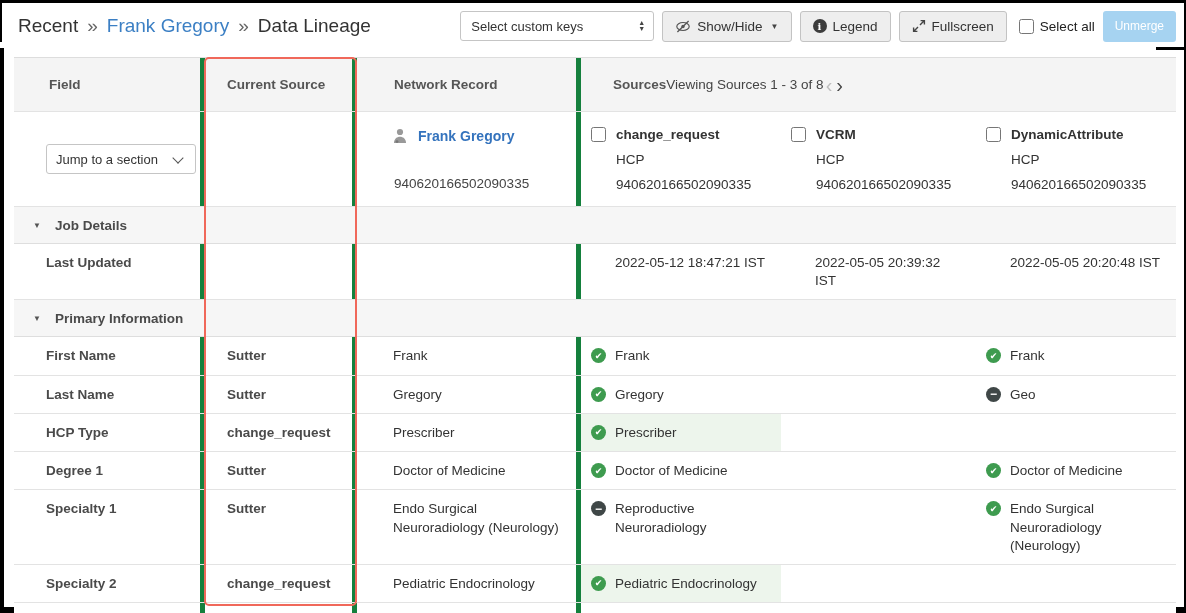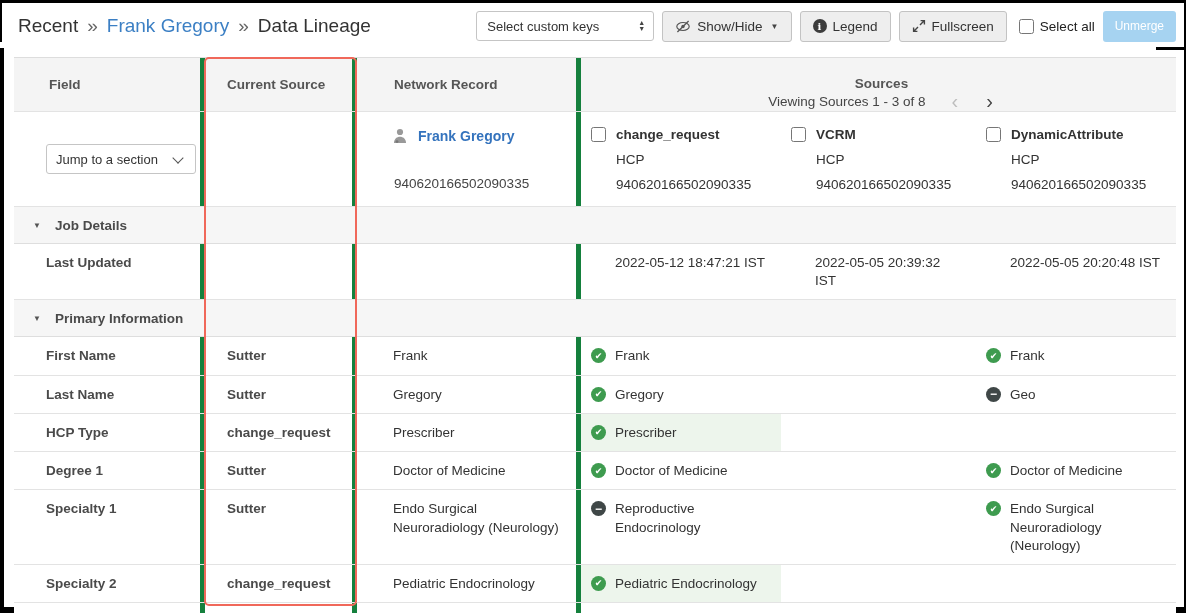--- a/index.html
+++ b/index.html
@@ -17,21 +17,21 @@
 
   
   .toolbar{display:flex;justify-content:space-between;align-items:center;height:48px;padding:2px 10px 0 18px;}
   .breadcrumb{display:flex;align-items:center;gap:9px;font-size:19px;color:#333;}
   .crumb-link{color:#3b7fc4;text-decoration:none;cursor:pointer;}
   .sep{color:#666;}
   .controls{display:flex;align-items:center;gap:8px;}
   .select-wrap{position:relative;}
   select{appearance:none;-webkit-appearance:none;background:#fff;border:1px solid #c5c5c5;border-radius:3px;
          font-family:"Liberation Sans",sans-serif;font-size:13px;color:#333;}
-  .keys-select{width:178px;height:30px;padding:0 26px 0 10px;}
+  .keys-select{width:194px;height:30px;padding:0 26px 0 10px;}
   .updown{position:absolute;right:9px;top:50%;transform:translateY(-50%);display:flex;flex-direction:column;
           font-size:7px;line-height:6px;color:#444;pointer-events:none;}
   .btn{display:inline-flex;align-items:center;gap:6px;height:31px;padding:0 12px;background:#eee;
        border:1px solid #c3c3c3;border-radius:3px;font-size:13.5px;color:#333;cursor:pointer;
        font-family:"Liberation Sans",sans-serif;justify-content:space-between;}
   .caret{font-size:8px;color:#444;margin-left:2px;}
   .info-badge{width:14px;height:14px;border-radius:50%;background:#3c3c3c;color:#fff;display:inline-flex;
               align-items:center;justify-content:center;font:bold 10px "DejaVu Serif",serif;}
   .selectall{display:flex;align-items:center;gap:6px;font-size:13.5px;color:#222;margin-left:4px;}
   input[type=checkbox]{width:15px;height:15px;margin:0;}
@@ -42,22 +42,22 @@
   .lineage-table{position:absolute;left:14px;top:57px;width:1162px;border-top:1px solid #ddd;background:#fff;}
   .grid-row{display:grid;grid-template-columns:191px 152px 224px 200px 195px 200px;border-bottom:1px solid #e3e3e3;background:#fff;}
   .cell{font-size:13.5px;color:#333;}
   .vline{border-right:5px solid #15803d;}
 
   .header-row{height:53px;background:#f4f4f4;}
   .header-row .cell{display:flex;align-items:center;font-weight:700;color:#555;}
   .hd-field{padding-left:35px;}
   .hd-cs{padding-left:22px;}
   .hd-nr{padding-left:37px;}
-  .hd-sources{grid-column:4/7;justify-content:flex-end;padding:0 26px 0 32px;flex-direction:column;}
-  .paging{display:flex;align-items:center;gap:24px;font-weight:400;color:#444;}
+  .hd-sources{grid-column:4/7;justify-content:flex-start;padding:0 26px 0 32px;}
+  .paging{display:flex;align-items:center;font-weight:400;color:#444;}
   .pg-btn{background:none;border:none;font-size:20px;line-height:1;cursor:pointer;padding:0 2px;font-family:"Liberation Sans",sans-serif;}
   .pg-prev{color:#bdbdbd;}
   .pg-next{color:#444;}
 
   .profile-row{height:94px;}
   .profile-row .cell{display:block;}
   .jump-select{width:150px;height:30px;padding:0 24px 0 9px;margin:32px 0 0 32px;}
   .jump-wrap .chev{position:absolute;width:7px;height:7px;border-right:1.6px solid #555;border-bottom:1.6px solid #555;
         transform:rotate(45deg);left:160px;top:42px;pointer-events:none;}
   .profile-name{display:flex;align-items:center;gap:9px;padding:15px 0 0 34px;font-weight:700;}
@@ -288,21 +288,21 @@
             <span class="ic ic-check" style="background: rgb(62, 155, 79);">✔</span>
             <span class="src-text">Doctor of Medicine</span>
           </div>
         </div>
         <div class="grid-row data-row">
           <div class="cell vline fld">Specialty 1</div>
           <div class="cell vline csv">Sutter</div>
           <div class="cell vline nrv">Endo Surgical Neuroradiology (Neurology)</div>
           <div class="cell srcv">
             <span class="ic ic-minus" style="background: rgb(63, 71, 71);">−</span>
-            <span class="src-text">Reproductive Endocrinology</span>
+            <span class="src-text">Reproductive Neuroradiology</span>
           </div>
           <div class="cell srcv"></div>
           <div class="cell srcv">
             <span class="ic ic-check" style="background: rgb(62, 155, 79);">✔</span>
             <span class="src-text">Endo Surgical Neuroradiology (Neurology)</span>
           </div>
         </div>
         <div class="grid-row data-row">
           <div class="cell vline fld">Specialty 2</div>
           <div class="cell vline csv">change_request</div>

